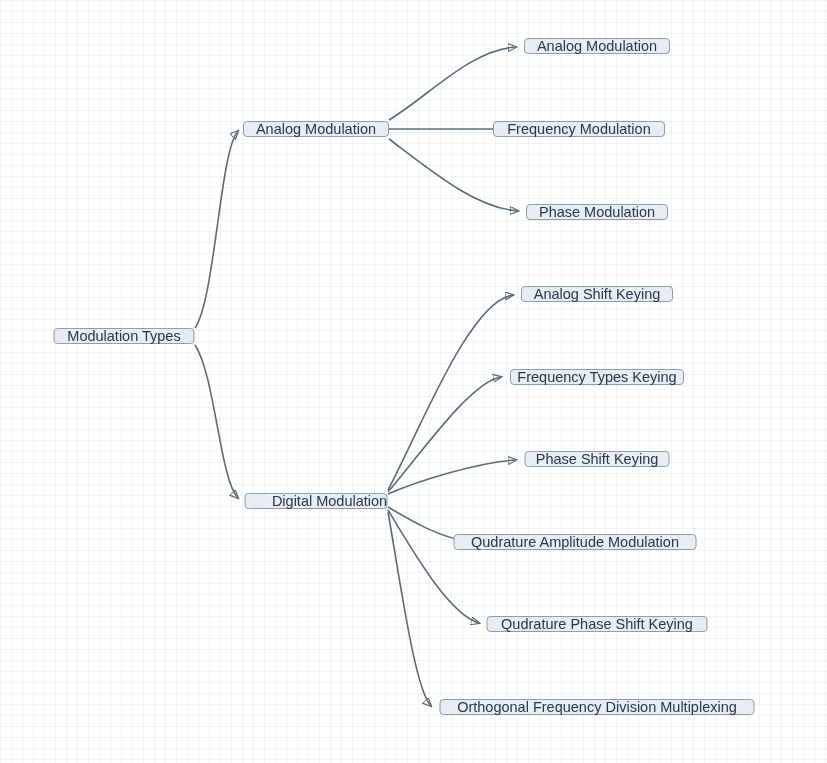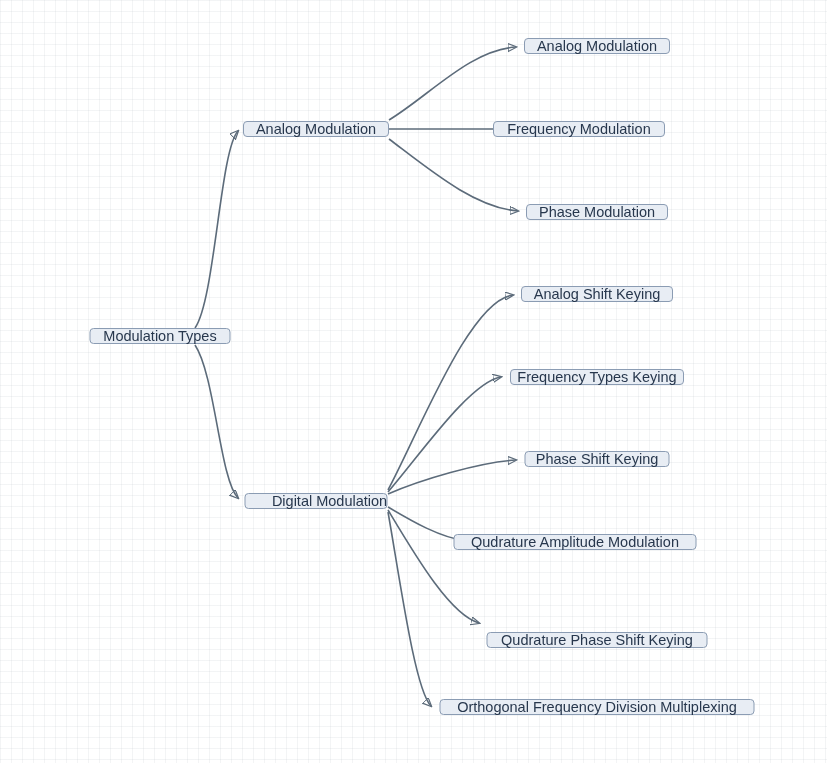--- a/index.html
+++ b/index.html
@@ -65,21 +65,21 @@
         <path d="M 388,490 C 420,430 470,300 513,295"></path>
         <path d="M 388,492 C 420,455 470,382 501,377"></path>
         <path d="M 388,494 C 420,480 480,462 516,460"></path>
         <path d="M 388,507 C 410,520 440,538 467,541"></path>
         <path d="M 388,510 C 415,555 450,615 479,623"></path>
         <path d="M 388,512 C 400,580 415,690 431,706"></path>
       </g>
   </svg>
 
   <div id="node-layer">
-      <div class="node" style="left: 124px; top: 336px; width: 141px; margin-left: 36px;">
+      <div class="node" style="left: 124px; top: 336px; width: 141px;">
         <span>Modulation Types</span>
       </div>
       <div class="node" style="left: 316px; top: 129px; width: 146px;">
         <span>Analog Modulation</span>
       </div>
       <div class="node" style="left: 316px; top: 501px; width: 143px; padding-left: 39px;">
         <span>Digital Modulation</span>
       </div>
       <div class="node" style="left: 597px; top: 46px; width: 146px;">
         <span>Analog Modulation</span>
@@ -95,21 +95,21 @@
       </div>
       <div class="node" style="left: 597px; top: 377px; width: 174px;">
         <span>Frequency Types Keying</span>
       </div>
       <div class="node" style="left: 597px; top: 459px; width: 145px;">
         <span>Phase Shift Keying</span>
       </div>
       <div class="node" style="left: 575px; top: 542px; width: 243px; text-align: right;">
         <span>Qudrature Amplitude Modulation</span>
       </div>
-      <div class="node" style="left: 597px; top: 624px; width: 221px; margin-top: 16px;">
+      <div class="node" style="left: 597px; top: 624px; width: 221px;">
         <span>Qudrature Phase Shift Keying</span>
       </div>
       <div class="node" style="left: 597px; top: 707px; width: 315px; justify-content: center;">
         <span>Orthogonal Frequency Division Multiplexing</span>
       </div>
     </div>
 
 </div>
 
 </body></html>

